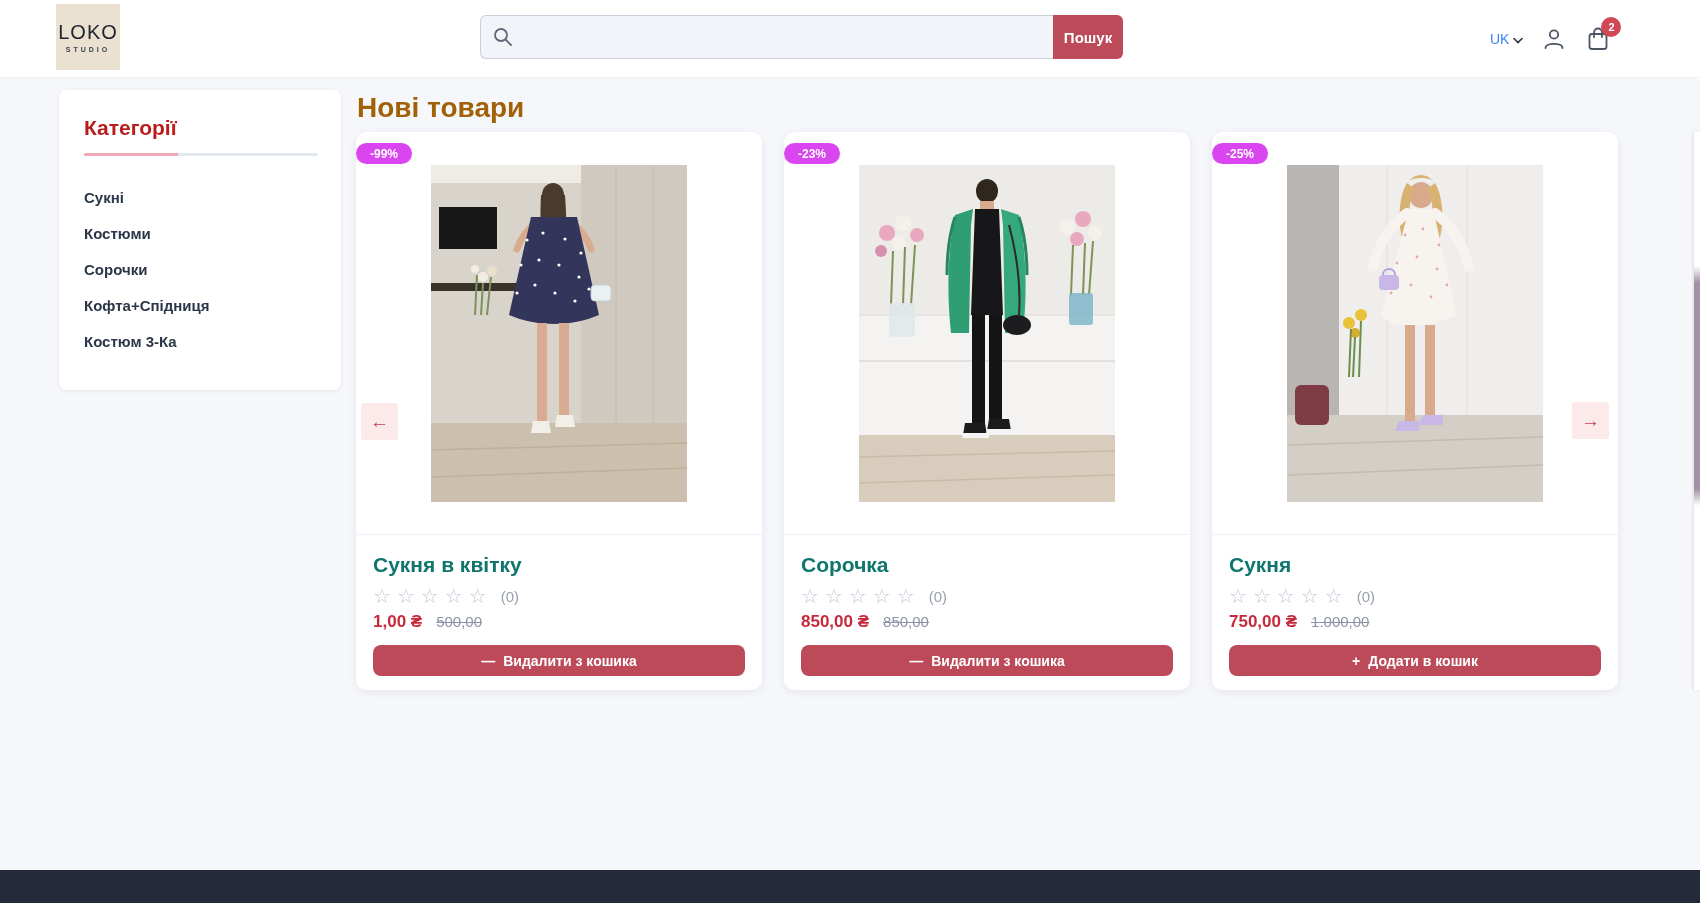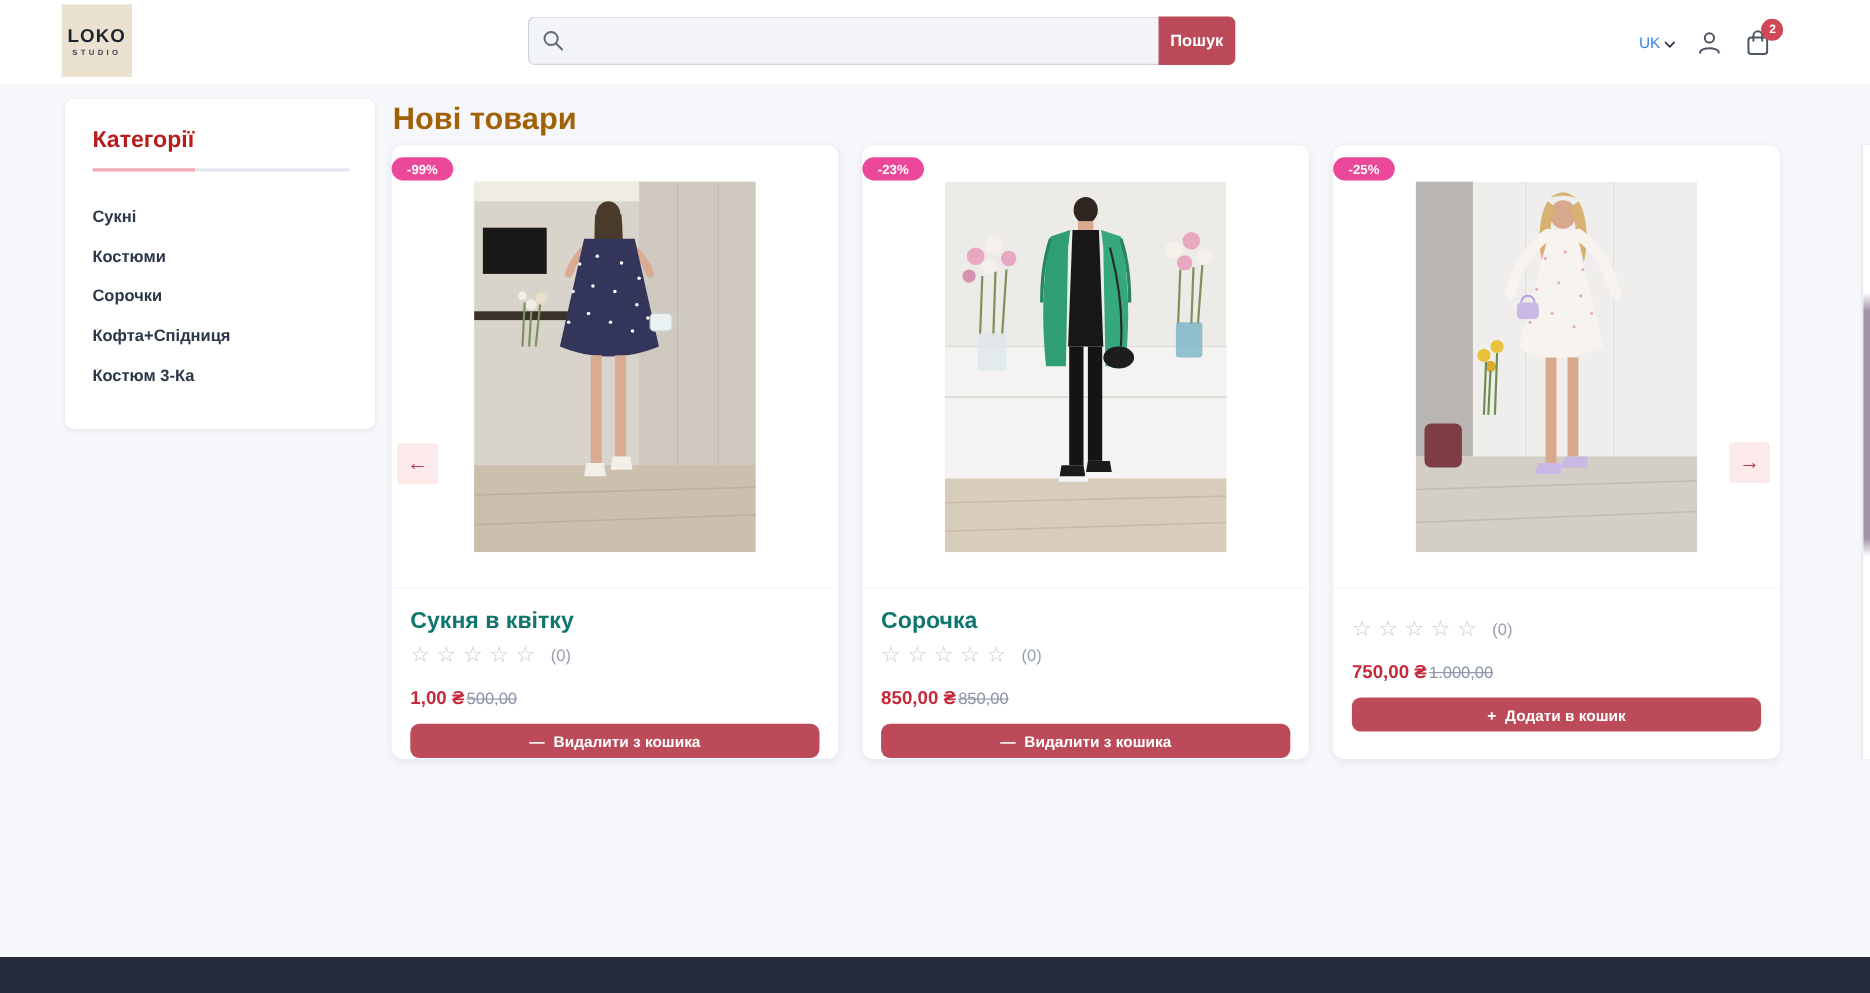--- a/index.html
+++ b/index.html
@@ -3,21 +3,21 @@
 <meta charset="utf-8">
 <style>
   * { margin:0; padding:0; box-sizing:border-box; }
   html,body { width:1700px; height:903px; }
   body { font-family:"Liberation Sans","DejaVu Sans",sans-serif; background:#f6f7fb; }
   #screen { position:relative; width:1700px; height:903px; overflow:hidden; background:#f6f7fb; }
 
   
   .header { position:absolute; top:0; left:0; width:1700px; height:78px; background:#ffffff; border-bottom:1px solid #eef0f5; z-index:5; }
   .logo { position:absolute; left:56px; top:4px; width:64px; height:66px; background:#eae1d1; display:flex; flex-direction:column; align-items:center; justify-content:center; cursor:pointer; }
-  .logo-main { font-size:17px; font-weight:bold; color:#1e2430; letter-spacing:1px; }
+  .logo-main { font-size:20px; font-weight:normal; color:#1e2430; letter-spacing:1px; }
   .logo-sub { font-size:7px; font-weight:bold; color:#3a4150; letter-spacing:3px; margin-top:2px; }
 
   .searchbar { position:absolute; left:480px; top:15px; height:44px; display:flex; }
   .search-input-wrap { position:relative; width:573px; height:44px; }
   .search-input { width:573px; height:44px; background:#f3f4f9; border:1px solid #c9cedb; border-right:none; border-radius:6px 0 0 6px; padding:0 12px 0 42px; font-size:15px; color:#2b3648; outline:none; }
   .search-icon { position:absolute; left:12px; top:11px; width:22px; height:22px; }
   .search-btn { width:70px; height:44px; background:#bc4a59; color:#ffffff; font-weight:bold; font-size:15px; border:none; border-radius:0 6px 6px 0; cursor:pointer; font-family:inherit; }
 
   .header-right { position:absolute; left:1490px; top:0; height:78px; display:flex; align-items:center; gap:18px; }
   .lang { display:flex; align-items:center; gap:4px; font-size:14px; color:#3b82f6; cursor:pointer; }
@@ -29,29 +29,29 @@
   .sidebar-title { font-size:21px; font-weight:bold; color:#b91c1c; }
   .sidebar-rule { margin-top:13px; height:3px; width:234px; background:linear-gradient(to right,#f0a9b3 0 40%,#e3e7ee 40%); border-radius:2px; }
   .sidebar-list { list-style:none; margin-top:24px; }
   .sidebar-list li { font-size:15px; font-weight:bold; color:#2b3648; padding:9px 0 10px 0; cursor:pointer; }
 
   
   .section-title { position:absolute; left:357px; top:92px; font-size:28px; font-weight:bold; color:#a16207; }
 
   .card { position:absolute; top:132px; width:406px; height:558px; background:#ffffff; border-radius:10px; box-shadow:0 2px 8px rgba(30,40,60,0.08); }
   .card1 { left:356px; } .card2 { left:784px; } .card3 { left:1212px; }
-  .badge { position:absolute; top:11px; left:0; height:21px; padding:0 14px; background:#ec4899; color:#fff; font-size:12px; font-weight:bold; border-radius:11px; display:flex; align-items:center; }
+  .badge { position:absolute; top:11px; left:0; height:21px; padding:0 14px; background:#d946ef; color:#fff; font-size:12px; font-weight:bold; border-radius:11px; display:flex; align-items:center; }
   .imgwrap { position:absolute; top:0; left:0; width:406px; height:403px; border-bottom:1px solid #eef0f4; display:flex; align-items:flex-start; justify-content:center; cursor:pointer; border-radius:10px 10px 0 0; overflow:hidden; }
   .imgwrap svg { margin-top:33px; }
   .info { position:absolute; top:403px; left:0; width:406px; padding:18px 17px 0 17px; }
   .ptitle { font-size:21px; font-weight:bold; color:#0f766e; cursor:pointer; }
   .rating { margin-top:9px; display:flex; align-items:center; gap:8px; }
   .stars { font-size:20px; color:#c3c9d4; letter-spacing:6px; line-height:1; }
   .rcount { font-size:15px; color:#98a0ae; }
-  .prices { margin-top:19px; display:flex; align-items:baseline; gap:2px; }
+  .prices { margin-top:6px; display:flex; align-items:baseline; gap:14px; }
   .price { font-size:17px; font-weight:bold; color:#c7293c; }
   .old { font-size:15px; color:#8b93a7; text-decoration:line-through; }
   .cart-btn { margin-top:13px; width:372px; height:31px; background:#bc4a59; border:none; border-radius:8px; color:#ffffff; font-size:14px; font-weight:bold; display:flex; align-items:center; justify-content:center; gap:8px; cursor:pointer; font-family:inherit; }
   .bicon { font-weight:bold; }
 
   
   .nav-arrow { position:absolute; width:37px; height:37px; background:#fce9ea; color:#c23a52; font-size:19px; font-weight:bold; display:flex; align-items:center; justify-content:center; cursor:pointer; border:none; border-radius:3px; z-index:6; font-family:inherit; }
   .nav-prev { left:361px; top:403px; }
   .nav-next { left:1572px; top:402px; }
 
@@ -289,20 +289,21 @@
         <rect x="92" y="110" width="20" height="15" rx="4" fill="#c9b7e6"></rect>
         <path d="M96 110 C96 102 108 102 108 110" stroke="#b6a0dc" stroke-width="2" fill="none"></path>
         <rect x="118" y="160" width="10" height="96" fill="#d9a98e"></rect>
         <rect x="138" y="160" width="10" height="90" fill="#d9a98e"></rect>
         <path d="M112 256 L132 256 L132 266 L108 266 Z" fill="#c9b7e6"></path>
         <path d="M136 250 L156 250 L156 260 L132 260 Z" fill="#c9b7e6"></path>
       </svg>
     </div>
     <div class="badge">-25%</div>
     <div class="info">
+      <h3 class="ptitle">Сукня</h3>
       <div class="rating">
         <span class="stars">☆☆☆☆☆</span>
         <span class="rcount">(0)</span>
       </div>
       <div class="prices">
         <span class="price">750,00 ₴</span>
         <span class="old">1.000,00</span>
       </div>
       <button class="cart-btn">
         <span class="bicon">+</span>

